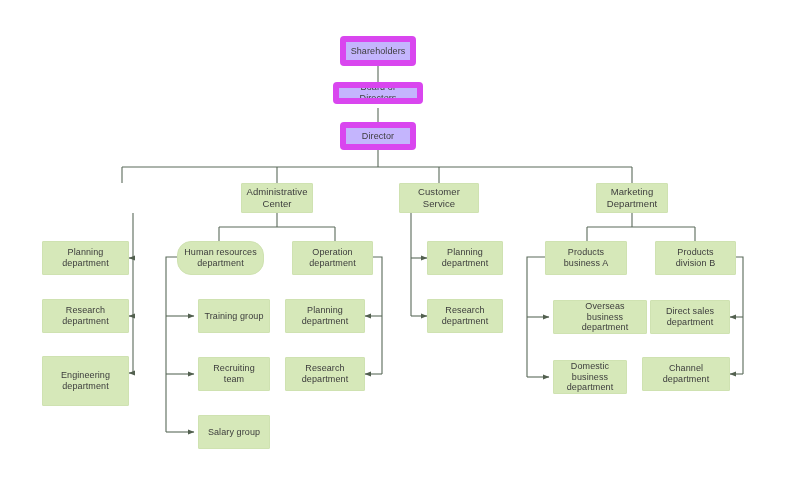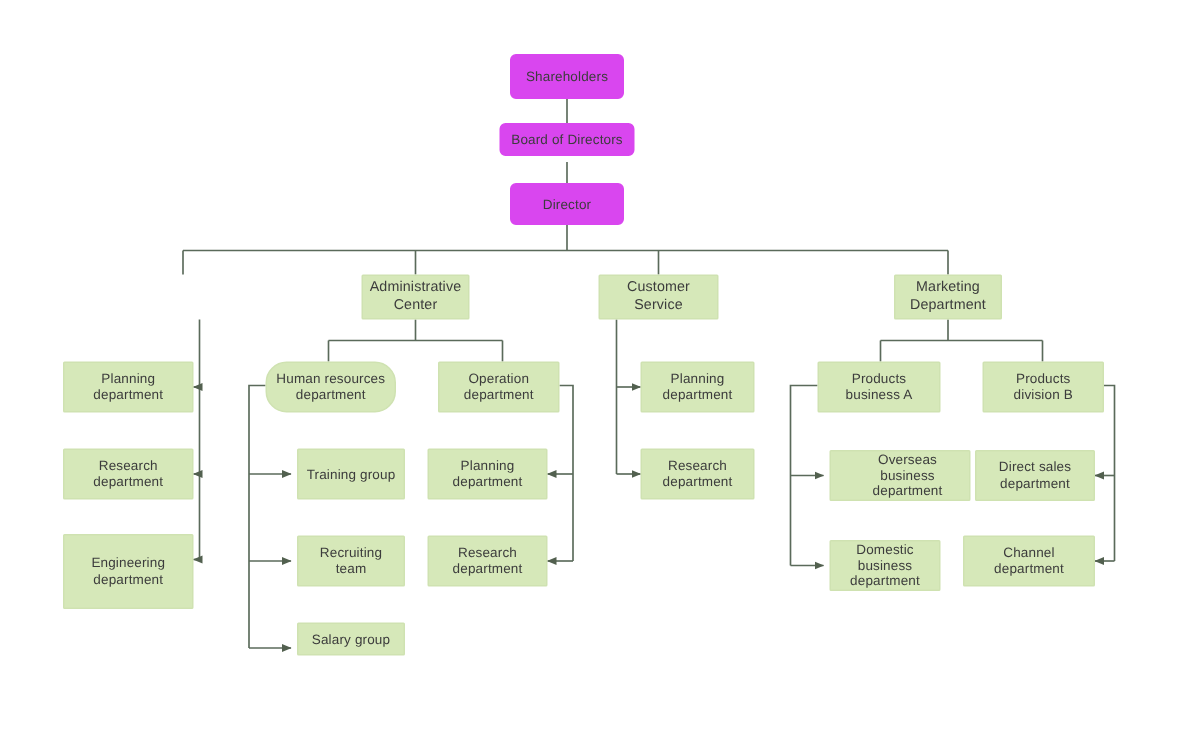--- a/index.html
+++ b/index.html
@@ -33,22 +33,22 @@
     align-items: center;
     justify-content: center;
     text-align: center;
     line-height: 1.22;
     color: #3c3c3c;
     letter-spacing: 0.1px;
     padding: 2px 4px;
     overflow: hidden;
   }
   .node.gray {
-    background: #d946ef;
-    border: 1px solid #d946ef;
+    background: #c4b5fd;
+    border: 6px solid #d946ef;
     border-radius: 4px;
     font-size: 9px;
     align-items: center;
   }
   .node.green {
     background: #d6e8b9;
     border: 1px solid #cfe2b1;
     border-radius: 1px;
     font-size: 9px;
   }
@@ -191,21 +191,21 @@
   </div>
 
   <div class="node green" style="left:198px; top:299px; width:72px; height:34px;">
     <span>Training group</span>
   </div>
 
   <div class="node green" style="left:198px; top:357px; width:72px; height:34px;">
     <span>Recruiting team</span>
   </div>
 
-  <div class="node green" style="left:198px; top:415px; width:72px; height:22px;">
+  <div class="node green" style="left:198px; top:415px; width:72px; height:34px;">
     <span>Salary group</span>
   </div>
 
   <div class="node green" style="left:285px; top:299px; width:80px; height:34px;">
     <span>Planning department</span>
   </div>
 
   <div class="node green" style="left:285px; top:357px; width:80px; height:34px;">
     <span>
       <span>Research</span>

